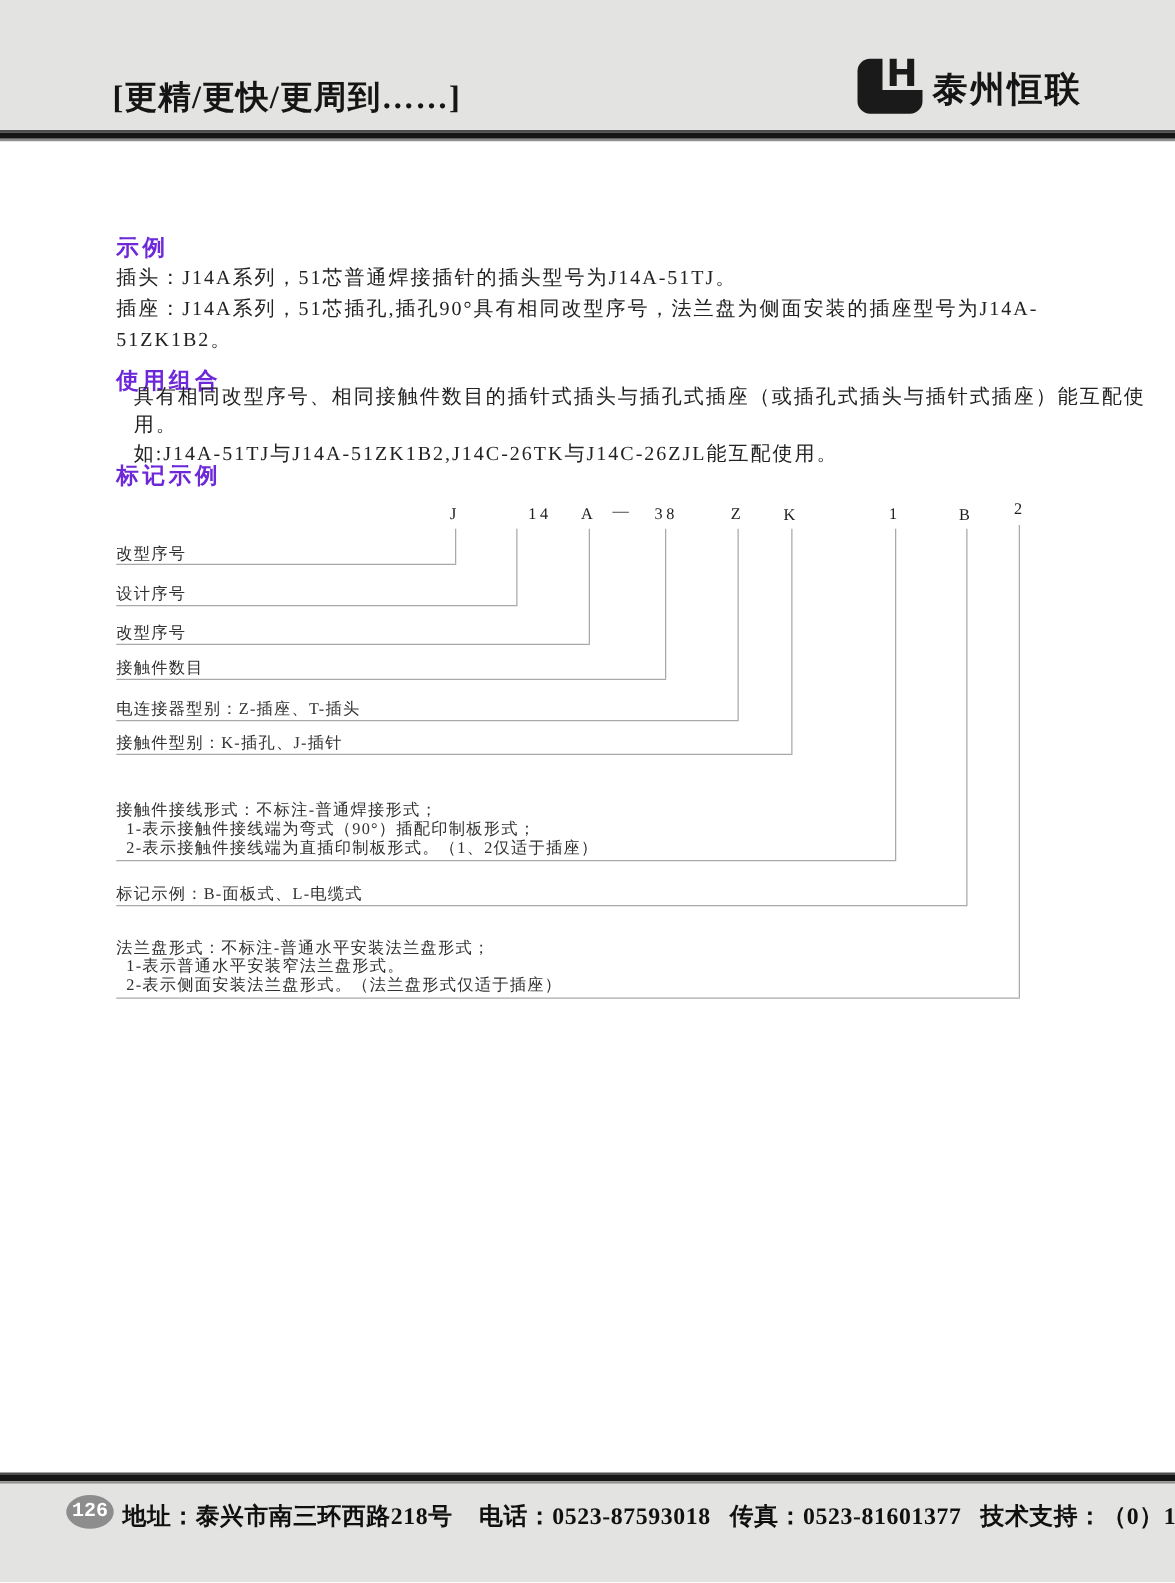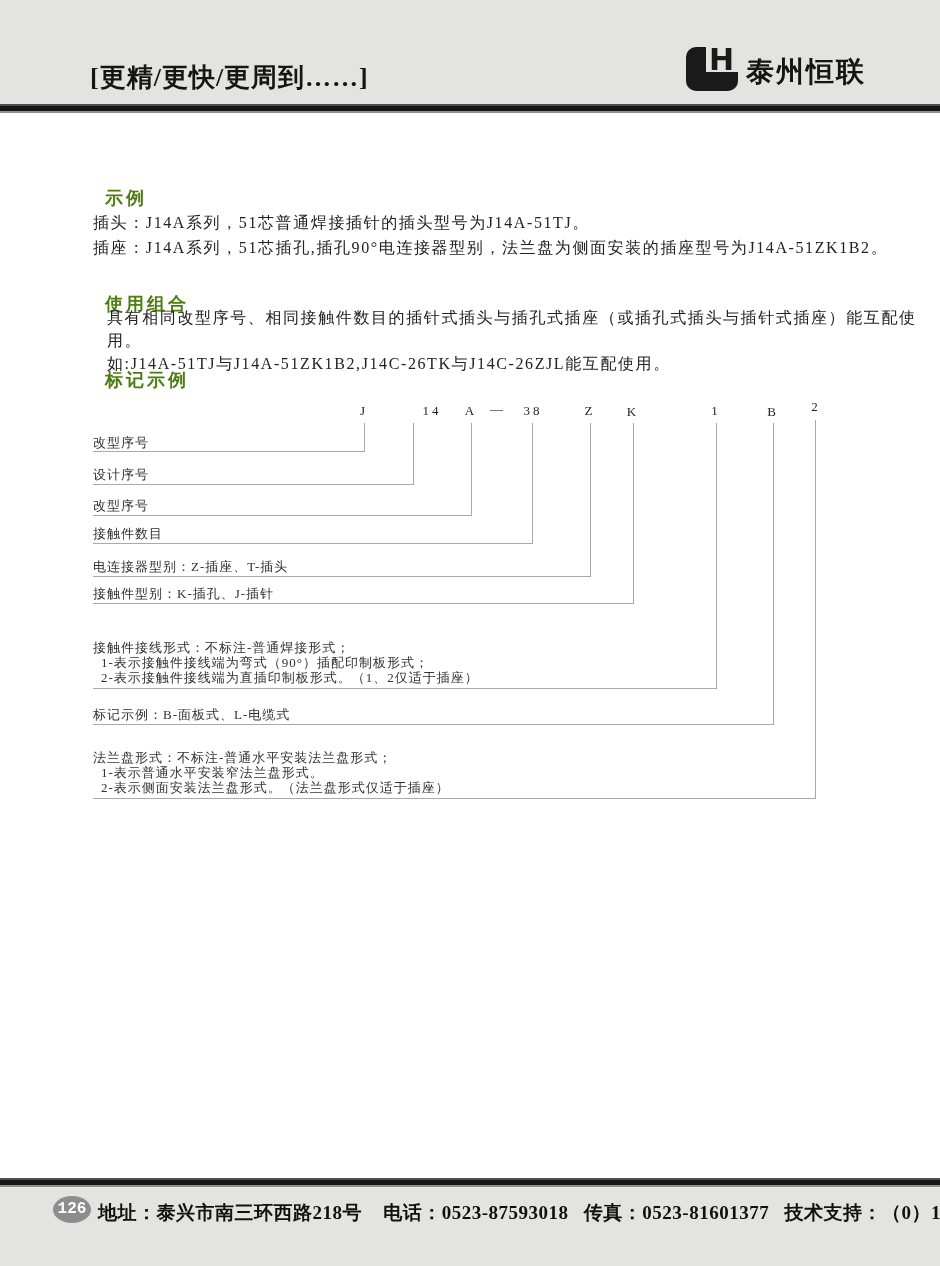--- a/index.html
+++ b/index.html
@@ -16,21 +16,21 @@
   .logo-h{position:absolute;left:23px;top:-5px;font-family:"DejaVu Sans",sans-serif;
           font-weight:900;font-size:30px;color:#1a1a1a;}
   .brand-text{position:absolute;left:60px;top:6px;font-family:"Liberation Sans",sans-serif;
           font-weight:900;font-size:28px;color:#151515;letter-spacing:2px;white-space:nowrap;}
   .bar{position:absolute;left:0;width:940px;}
   .bar-thin-a{height:2px;background:#4d4d4d;}
   .bar-thick{height:5px;background:#161616;}
   .bar-thin-b{height:2px;background:#8f8f8f;}
   
   .sec-head{position:absolute;left:93px;font-family:"Liberation Sans",sans-serif;font-weight:bold;
-            font-size:18px;color:#4d7c0f;letter-spacing:3px;margin-left:12px;}
+            font-size:18px;color:#6d28d9;letter-spacing:3px;}
   .body-block{position:absolute;left:93px;width:810px;font-size:16px;line-height:25px;
               color:#222;letter-spacing:1.6px;}
   .body-block.tight{line-height:23px;}
   
   .code-char{position:absolute;transform:translateX(-50%);font-size:13px;color:#1f1f1f;
              letter-spacing:3px;white-space:nowrap;font-family:"Liberation Serif",serif;}
   .vline{position:absolute;width:1px;background:#a9a9a9;}
   .hline{position:absolute;height:1px;background:#a9a9a9;left:93px;}
   .dlabel{position:absolute;left:93px;font-size:13px;line-height:15px;color:#303030;
           letter-spacing:1px;white-space:nowrap;}
@@ -61,21 +61,21 @@
       <div class="brand-text">泰州恒联</div>
     </div>
   </div>
   <div class="bar bar-thin-a" style="top:104px;"></div>
   <div class="bar bar-thick" style="top:106px;"></div>
   <div class="bar bar-thin-b" style="top:111px;"></div>
 
   <div class="sec-head" style="top:186px;">示例</div>
   <div class="body-block" style="top:210px;">
     <div>插头：J14A系列，51芯普通焊接插针的插头型号为J14A-51TJ。</div>
-    <div>插座：J14A系列，51芯插孔,插孔90°电连接器型别，法兰盘为侧面安装的插座型号为J14A-51ZK1B2。</div>
+    <div>插座：J14A系列，51芯插孔,插孔90°具有相同改型序号，法兰盘为侧面安装的插座型号为J14A-51ZK1B2。</div>
   </div>
 
   <div class="sec-head" style="top:292px;">使用组合</div>
   <div class="body-block tight" style="top:306px;margin-left:14px;">
     <div>具有相同改型序号、相同接触件数目的插针式插头与插孔式插座（或插孔式插头与插针式插座）能互配使用。</div>
     <div>如:J14A-51TJ与J14A-51ZK1B2,J14C-26TK与J14C-26ZJL能互配使用。</div>
   </div>
 
   <div class="sec-head" style="top:368px;">标记示例</div>
 

